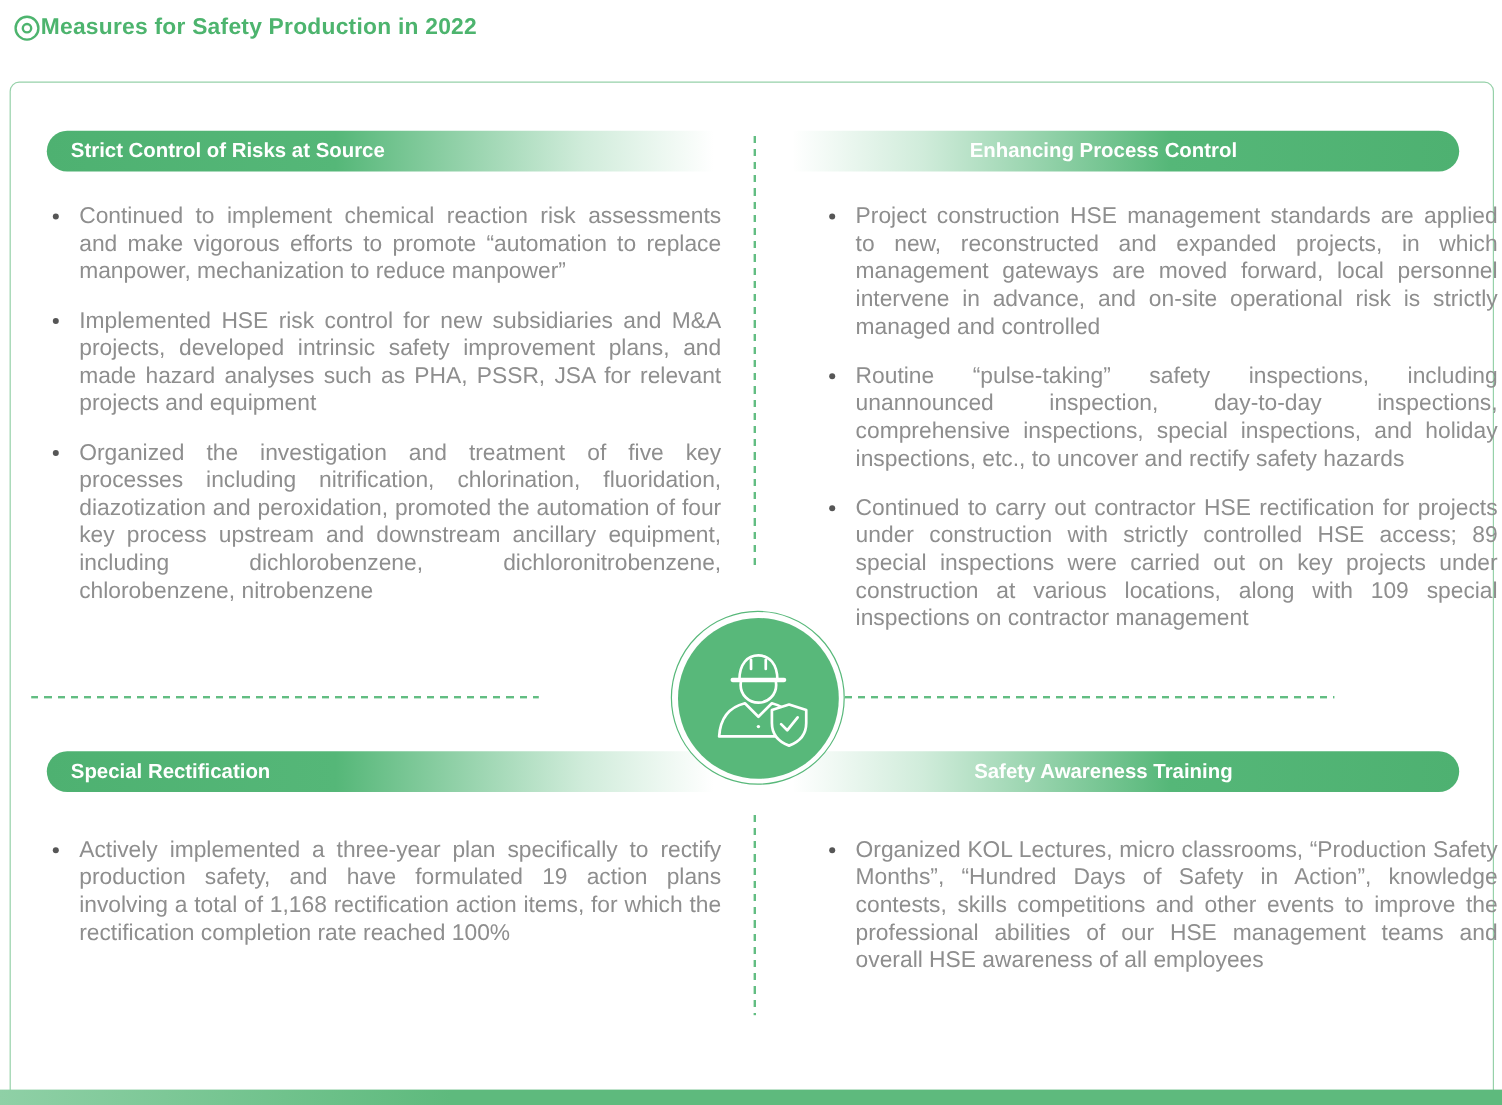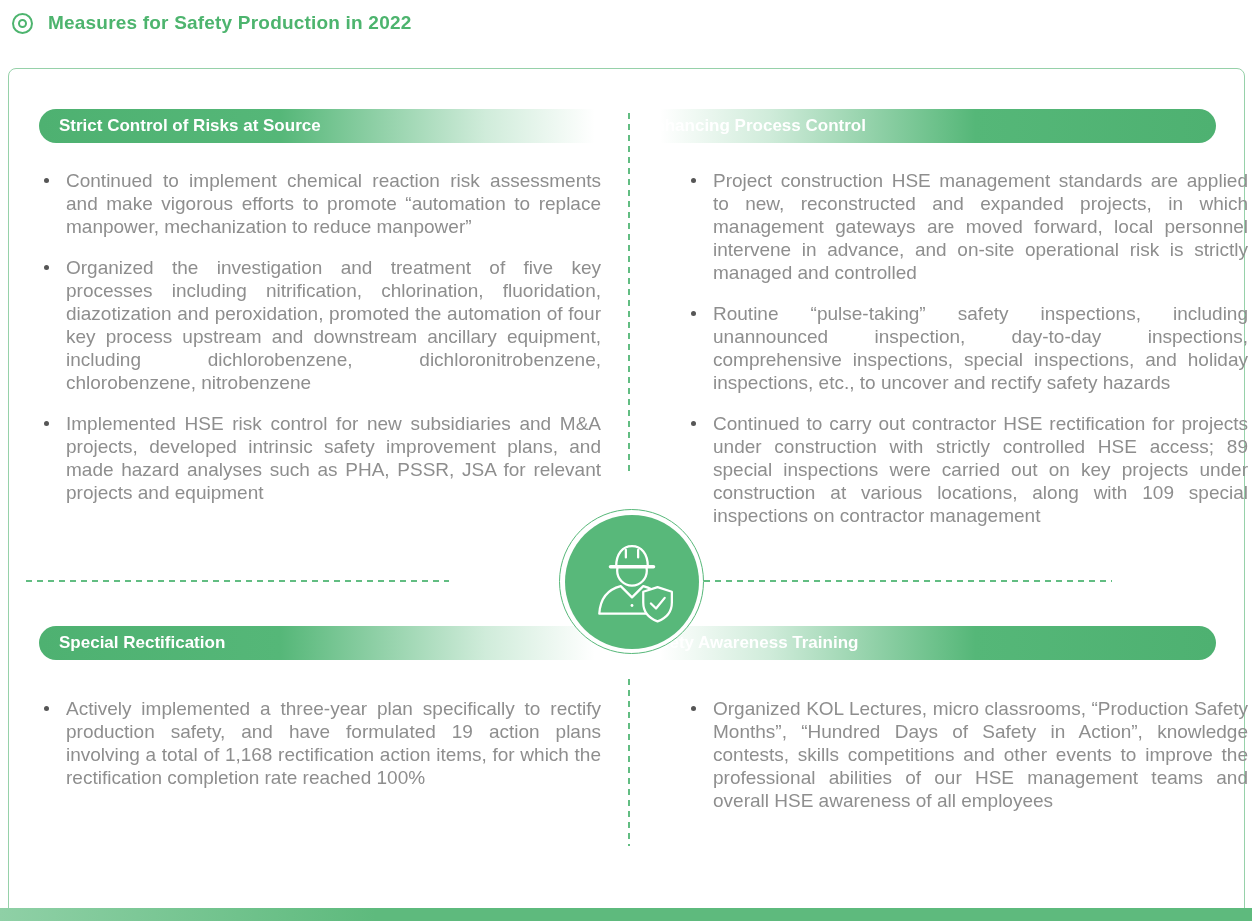--- a/index.html
+++ b/index.html
@@ -3,21 +3,21 @@
 <meta charset="utf-8">
 <style>
   * { margin:0; padding:0; box-sizing:border-box; }
   html,body { background:#ffffff; }
   body {
     width:1252px; height:921px; position:relative; overflow:hidden;
     font-family:"Liberation Sans","DejaVu Sans",sans-serif;
   }
 
   
-  .title-row { position:absolute; left:12px; top:12px; display:flex; align-items:center; gap:15px; }
+  .title-row { position:absolute; left:12px; top:12px; display:flex; align-items:center; gap:1px; }
   .title-icon {
     width:21px; height:21px; border:2px solid #4db46e; border-radius:50%;
     display:flex; align-items:center; justify-content:center; flex:0 0 auto;
   }
   .title-icon .inner { width:9px; height:9px; border:2px solid #4db46e; border-radius:50%; }
   .page-title { font-size:19px; font-weight:bold; color:#4db46e; letter-spacing:0.2px; }
 
   
   .panel {
     position:absolute; left:8px; top:68px; width:1237px; height:888px;
@@ -27,21 +27,21 @@
   
   .sec-header {
     position:absolute; width:573px; height:34px; line-height:34px;
     color:#ffffff; font-weight:bold; font-size:17px; white-space:nowrap;
   }
   .sec-header.left-bar {
     padding-left:20px; text-align:left; border-radius:17px 4px 4px 17px;
     background:linear-gradient(90deg,#4eb171 0%,#55b778 42%,rgba(120,200,150,0.35) 78%,rgba(255,255,255,0) 97%);
   }
   .sec-header.right-bar {
-    padding-right:20px; text-align:left; border-radius:4px 17px 17px 4px;
+    padding-right:20px; text-align:center; border-radius:4px 17px 17px 4px;
     background:linear-gradient(270deg,#4eb171 0%,#55b778 42%,rgba(120,200,150,0.35) 78%,rgba(255,255,255,0) 97%);
   }
   .sec-header.tl { left:30px;  top:40px; }
   .sec-header.tr { left:634px; top:40px; }
   .sec-header.bl { left:30px;  top:557px; }
   .sec-header.br { left:634px; top:557px; }
 
   
   .bullets { position:absolute; list-style:none; width:560px; }
   .bullets.tl { left:32px;  top:100px; }
@@ -102,22 +102,22 @@
 
   <div class="panel">
 
     <div class="sec-header left-bar tl">Strict Control of Risks at Source</div>
     <div class="sec-header right-bar tr">Enhancing Process Control</div>
     <div class="sec-header left-bar bl">Special Rectification</div>
     <div class="sec-header right-bar br">Safety Awareness Training</div>
 
     <ul class="bullets tl">
       <li>Continued to implement chemical reaction risk assessments and make vigorous efforts to promote “automation to replace manpower, mechanization to reduce manpower”</li>
+      <li>Implemented HSE risk control for new subsidiaries and M&amp;A projects, developed intrinsic safety improvement plans, and made hazard analyses such as PHA, PSSR, JSA for relevant projects and equipment</li>
       <li>Organized the investigation and treatment of five key processes including nitrification, chlorination, fluoridation, diazotization and peroxidation, promoted the automation of four key process upstream and downstream ancillary equipment, including dichlorobenzene, dichloronitrobenzene, chlorobenzene, nitrobenzene</li>
-      <li>Implemented HSE risk control for new subsidiaries and M&amp;A projects, developed intrinsic safety improvement plans, and made hazard analyses such as PHA, PSSR, JSA for relevant projects and equipment</li>
     </ul>
 
     <ul class="bullets tr">
       <li>Project construction HSE management standards are applied to new, reconstructed and expanded projects, in which management gateways are moved forward, local personnel intervene in advance, and on-site operational risk is strictly managed and controlled</li>
       <li>Routine “pulse-taking” safety inspections, including unannounced inspection, day-to-day inspections, comprehensive inspections, special inspections, and holiday inspections, etc., to uncover and rectify safety hazards</li>
       <li>Continued to carry out contractor HSE rectification for projects under construction with strictly controlled HSE access; 89 special inspections were carried out on key projects under construction at various locations, along with 109 special inspections on contractor management</li>
     </ul>
 
     <ul class="bullets bl">
       <li>Actively implemented a three-year plan specifically to rectify production safety, and have formulated 19 action plans involving a total of 1,168 rectification action items, for which the rectification completion rate reached 100%</li>

